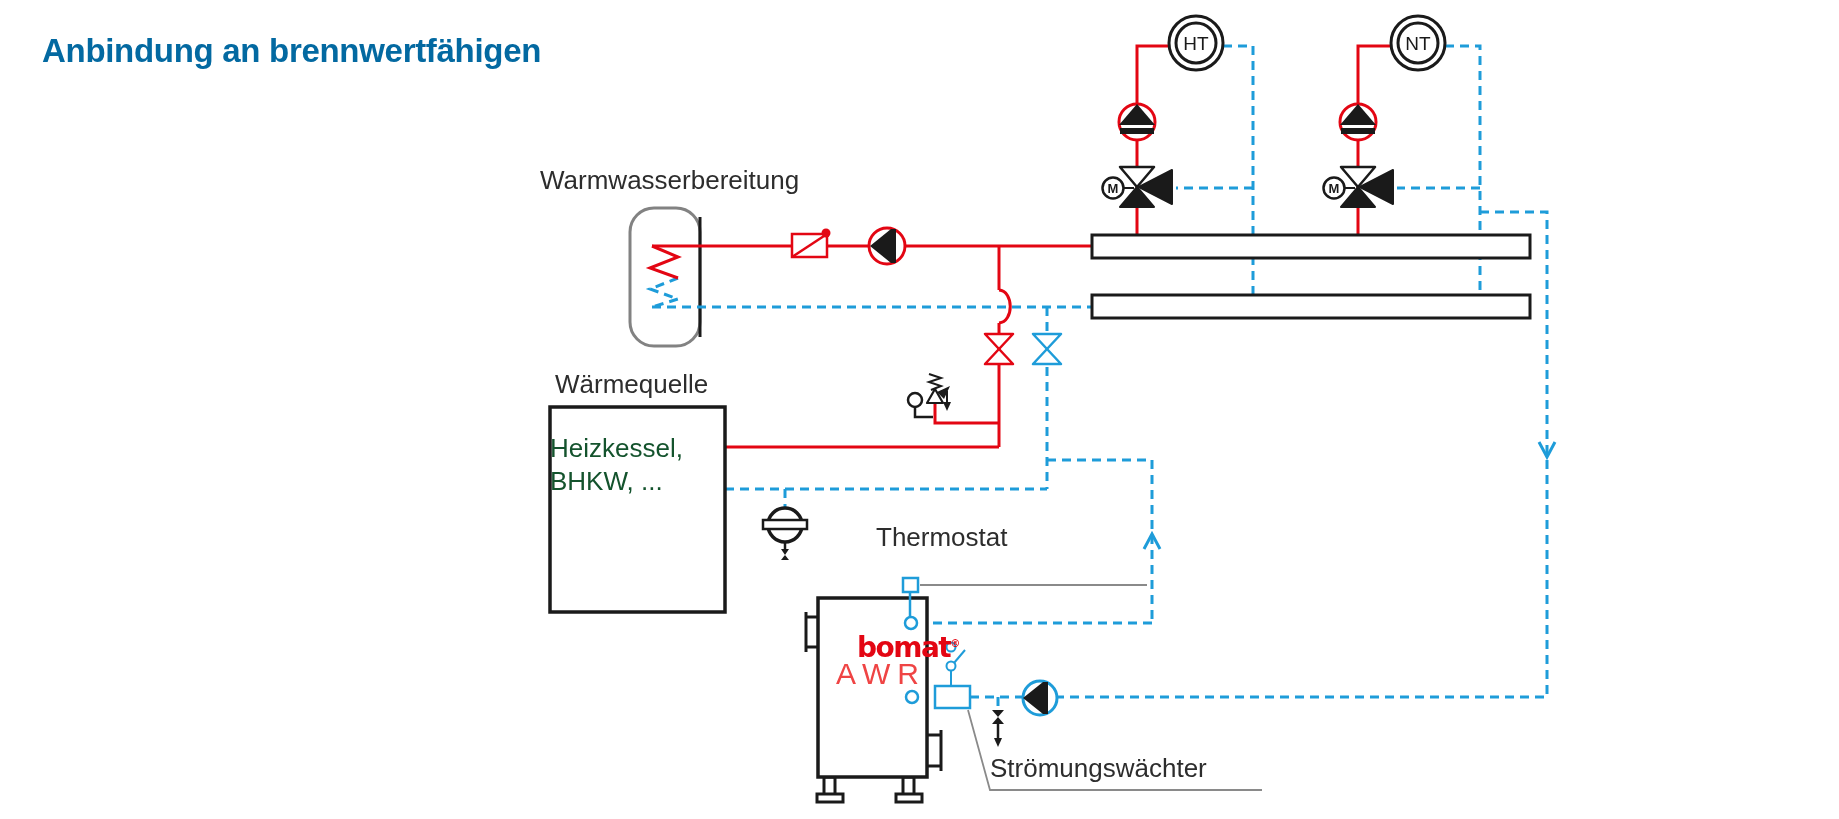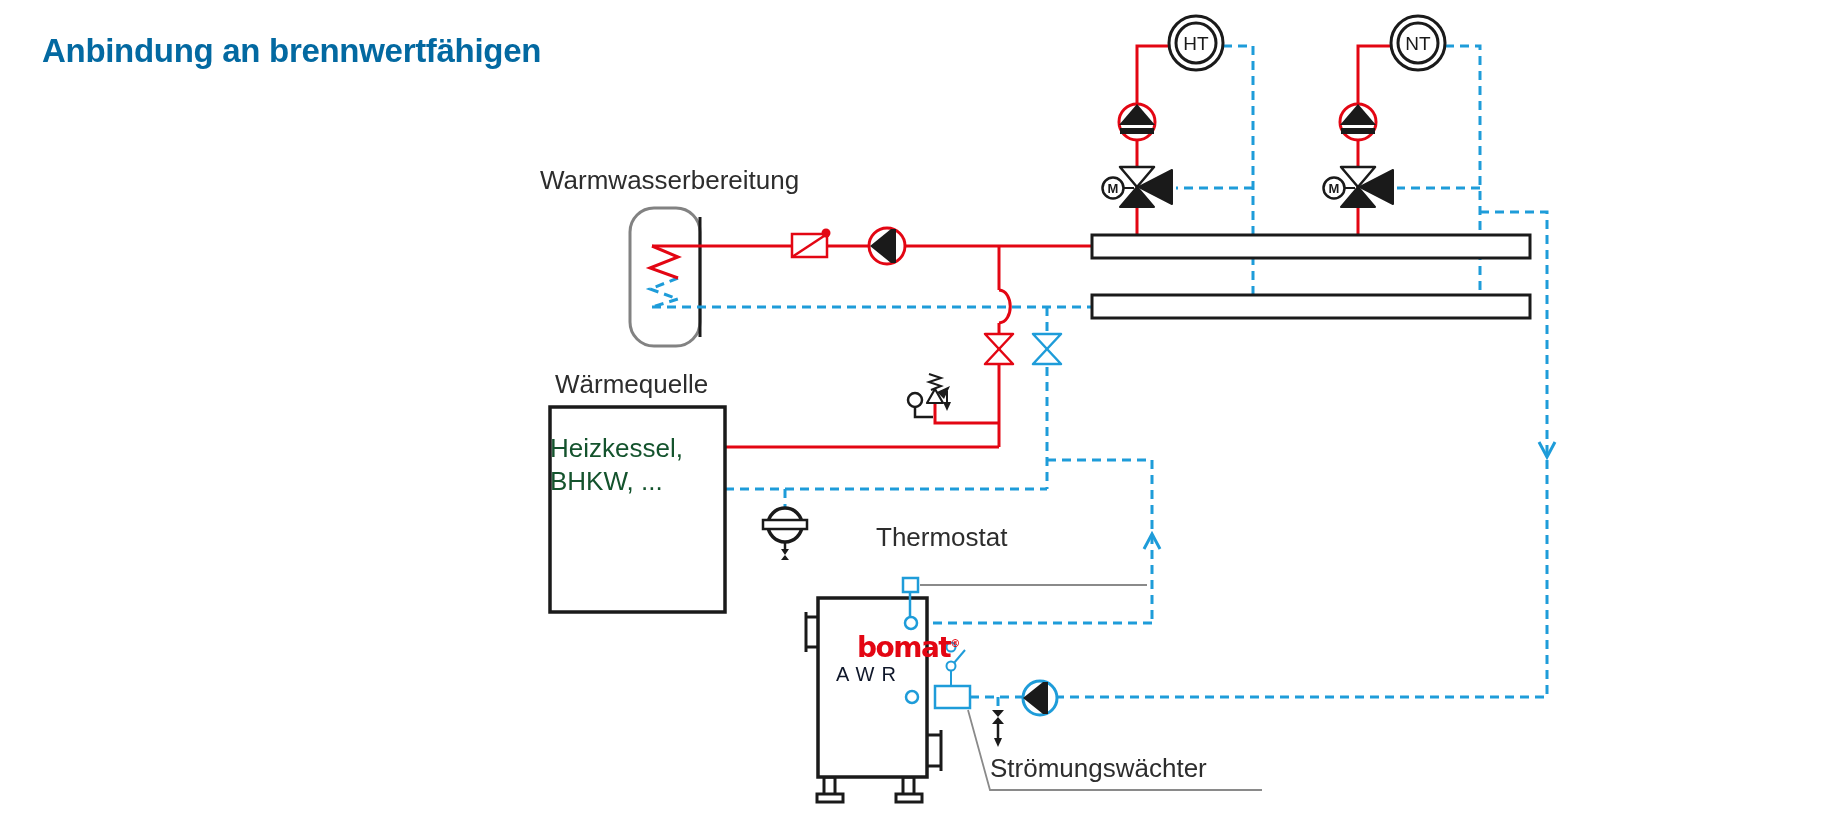--- a/index.html
+++ b/index.html
@@ -27,21 +27,21 @@
   #brand-logo{
     position:absolute;left:829px;top:630px;
     color:#e30613;font-weight:bold;
     font-size:28px;line-height:28px;letter-spacing:-1.5px;
     font-family:"DejaVu Sans", sans-serif;
     margin-left:28px;
   }
   #brand-logo sup{font-size:10px;letter-spacing:0;}
   #model-label{
     position:absolute;left:836px;top:659px;
-    color:#0f172a;font-size:20px;line-height:30px;letter-spacing:7px;
+    color:#ef4444;font-size:30px;line-height:30px;letter-spacing:7px;
   }
   #boiler-label{
     position:absolute;left:550px;top:432px;width:175px;
     text-align:left;color:#14532d;font-size:26px;line-height:33px;
   }
   #thermostat-label{left:876px;top:522px;}
   svg text{font-family:"Liberation Sans", sans-serif;}
 </style>
 </head>
 <body>

